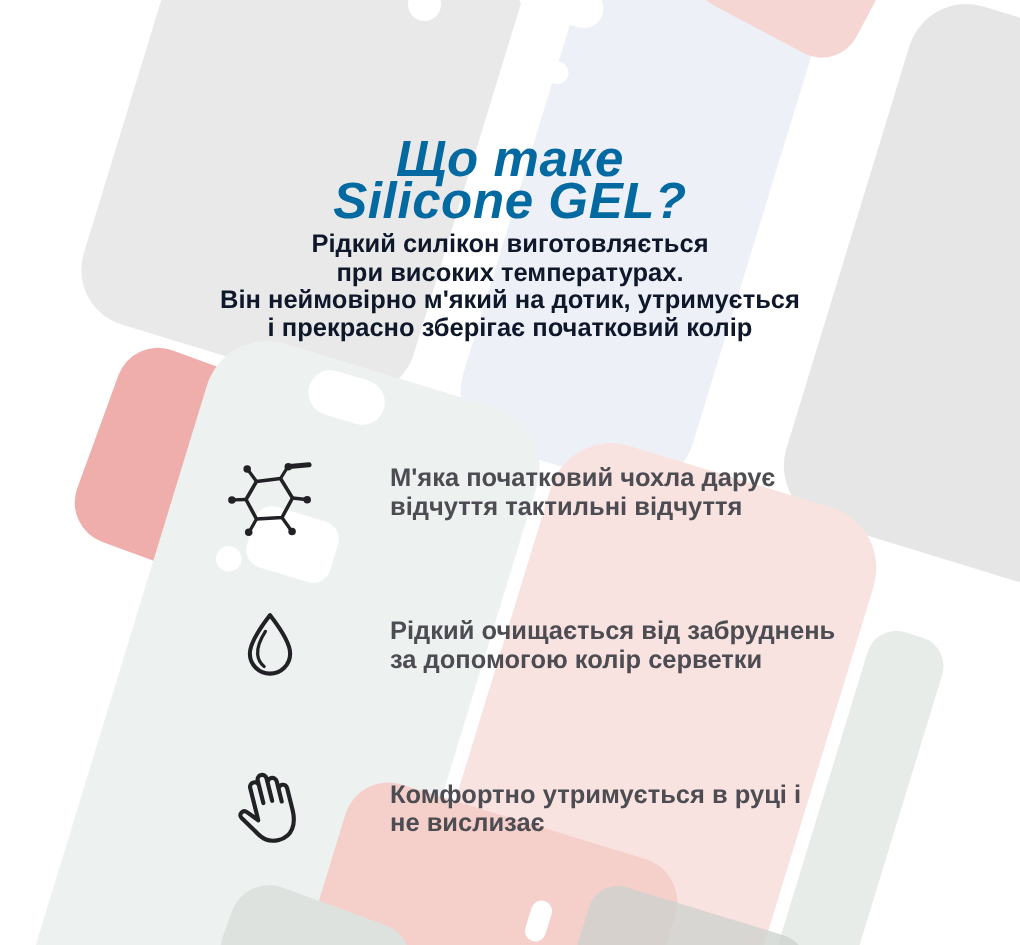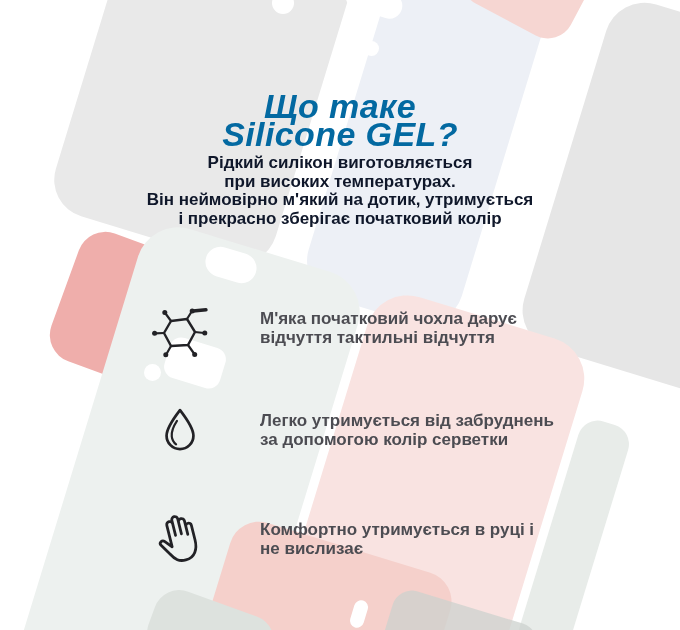--- a/index.html
+++ b/index.html
@@ -110,21 +110,21 @@
     </div>
 
     <div class="feature" id="feature-cleaning">
       <div class="f-icon">
         <svg width="52" height="52" viewBox="0 0 24 24" fill="none">
           <path d="M12 2.8 C10 5.4 5.8 10.8 5.8 14.6 a6.2 6.2 0 0 0 12.4 0 C18.2 10.8 14 5.4 12 2.8 Z" stroke="#222226" stroke-width="1.25" stroke-linejoin="round"></path>
           <path d="M10.6 7.8 C9.1 10.1 8 12.7 8.2 14.9 c0.15 1.55 0.9 2.85 2 3.7" stroke="#222226" stroke-width="1.0" stroke-linecap="round"></path>
         </svg>
       </div>
       <div class="f-text">
-        <div>Легко утримується від забруднень</div>
+        <div>Рідкий очищається від забруднень</div>
         <div>за допомогою колір серветки</div>
       </div>
     </div>
 
     <div class="feature" id="feature-grip">
       <div class="f-icon">
         <svg class="hand-tilt" width="58" height="58" viewBox="0 0 40 44" fill="none">
           <path d="M12.8 23 L12.8 9.5 A2.3 2.3 0 0 1 17.4 9.5 L17.4 18.5
                    M17.4 18.5 L17.4 6.8 A2.3 2.3 0 0 1 22 6.8 L22 18.5
                    M22 18.5 L22 9.5 A2.3 2.3 0 0 1 26.6 9.5 L26.6 20

